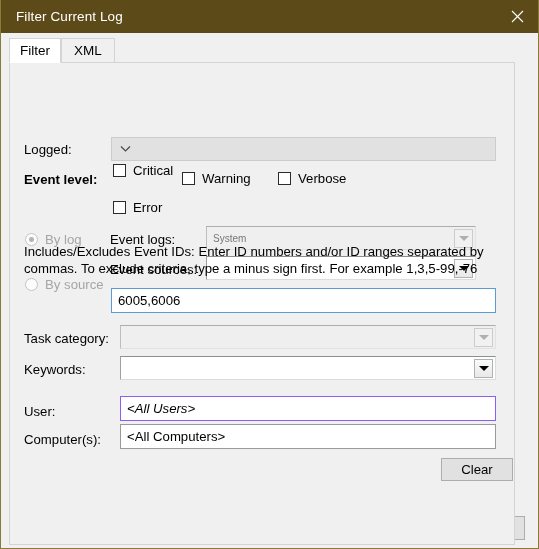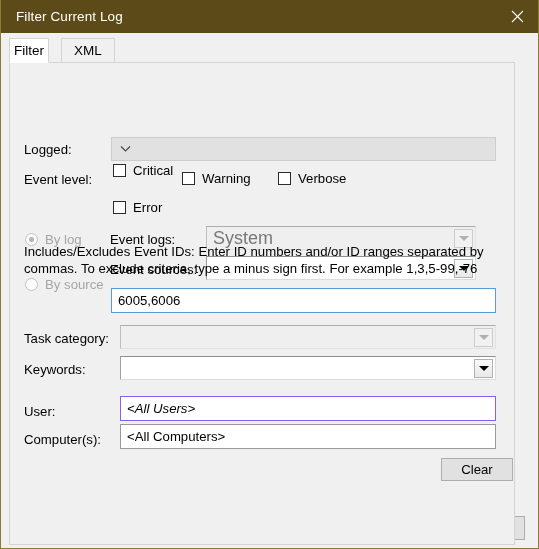--- a/index.html
+++ b/index.html
@@ -75,21 +75,21 @@
     background: #ffffff;
     border: 1px solid #d4d4d4;
     border-bottom: 1px solid #ffffff;
     z-index: 3;
   }
   .tab.inactive {
     background: #f0f0f0;
     border: 1px solid #d4d4d4;
     z-index: 1;
   }
-  #tab-filter { left: 0; width: 40px; }
+  #tab-filter { left: 0; width: 52px; }
   #tab-xml   { left: 52px; width: 54px; }
 
   
   #tabpanel {
     position: absolute;
     left: 8px; top: 62px;
     width: 506px;
     height: 483px;
     box-sizing: border-box;
     border: 1px solid #d4d4d4;
@@ -145,21 +145,21 @@
     cursor: default;
   }
   .combo-classic.disabled {
     background: #efefef;
     border-top: 1px solid #adadad;
     border-left: 1px solid #bdbdbd;
     border-right: 1px solid #e2e2e2;
     border-bottom: 1px solid #e2e2e2;
   }
   .combo-classic .cval {
-    font-size: 18px;
+    font-size: 10px;
     color: #000000;
     margin-left: 6px;
     flex: 1;
     white-space: nowrap;
     overflow: hidden;
   }
   .combo-classic.disabled .cval { color: #787878; }
   .combo-classic .dropbtn {
     width: 19px;
     height: 19px;
@@ -311,21 +311,21 @@
 
     <div class="lbl" style="left:14px; top:79px;">Logged:</div>
     <div class="combo-modern" style="left:101px; top:74px; width:385px; height:24px;">
       <span class="chev">
         <svg width="11" height="8" viewBox="0 0 11 8">
           <polyline points="1,1.5 5.5,6 10,1.5" fill="none" stroke="#4a4a4a" stroke-width="1.2"></polyline>
         </svg>
       </span>
     </div>
 
-    <div class="lbl" style="left:14px; top:109px;">Event level:</div>
+    <div class="lbl" style="left:14px; top:109px;font-weight:bold;">Event level:</div>
 
     <div class="cbwrap" style="left:103px; top:100px;">
       <span class="cbbox"></span>
       <span class="cbtext">Critical</span>
     </div>
     <div class="cbwrap" style="left:172px; top:108px;">
       <span class="cbbox"></span>
       <span class="cbtext">Warning</span>
     </div>
     <div class="cbwrap" style="left:268px; top:108px;">

